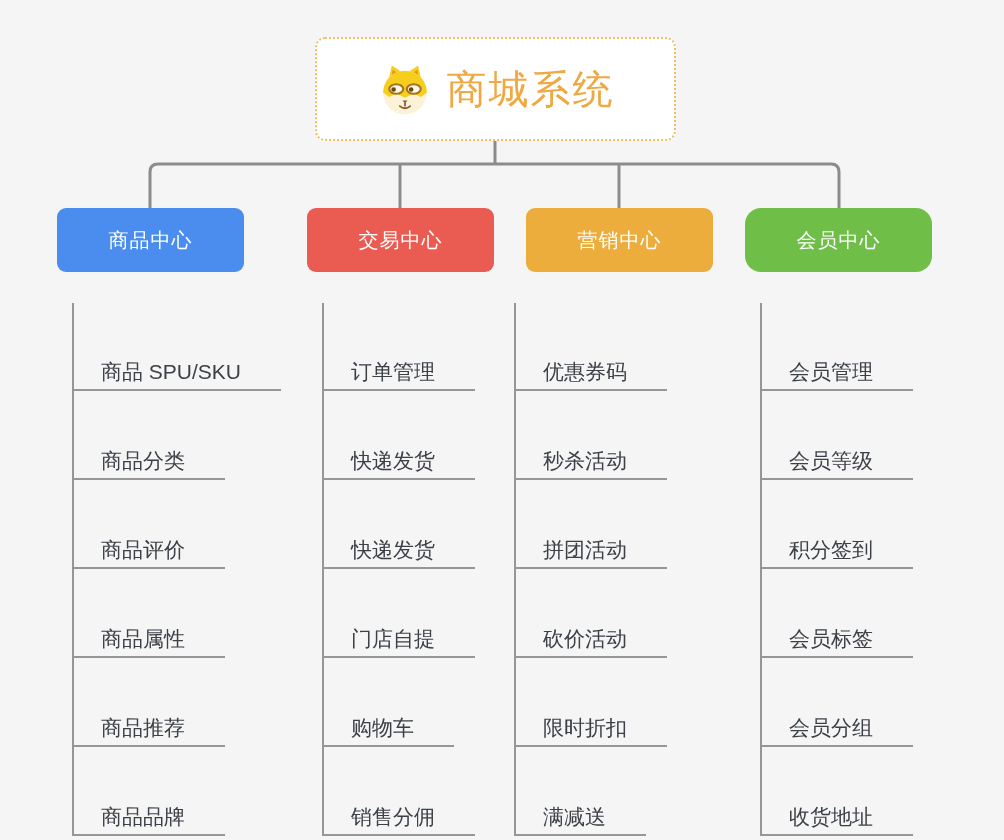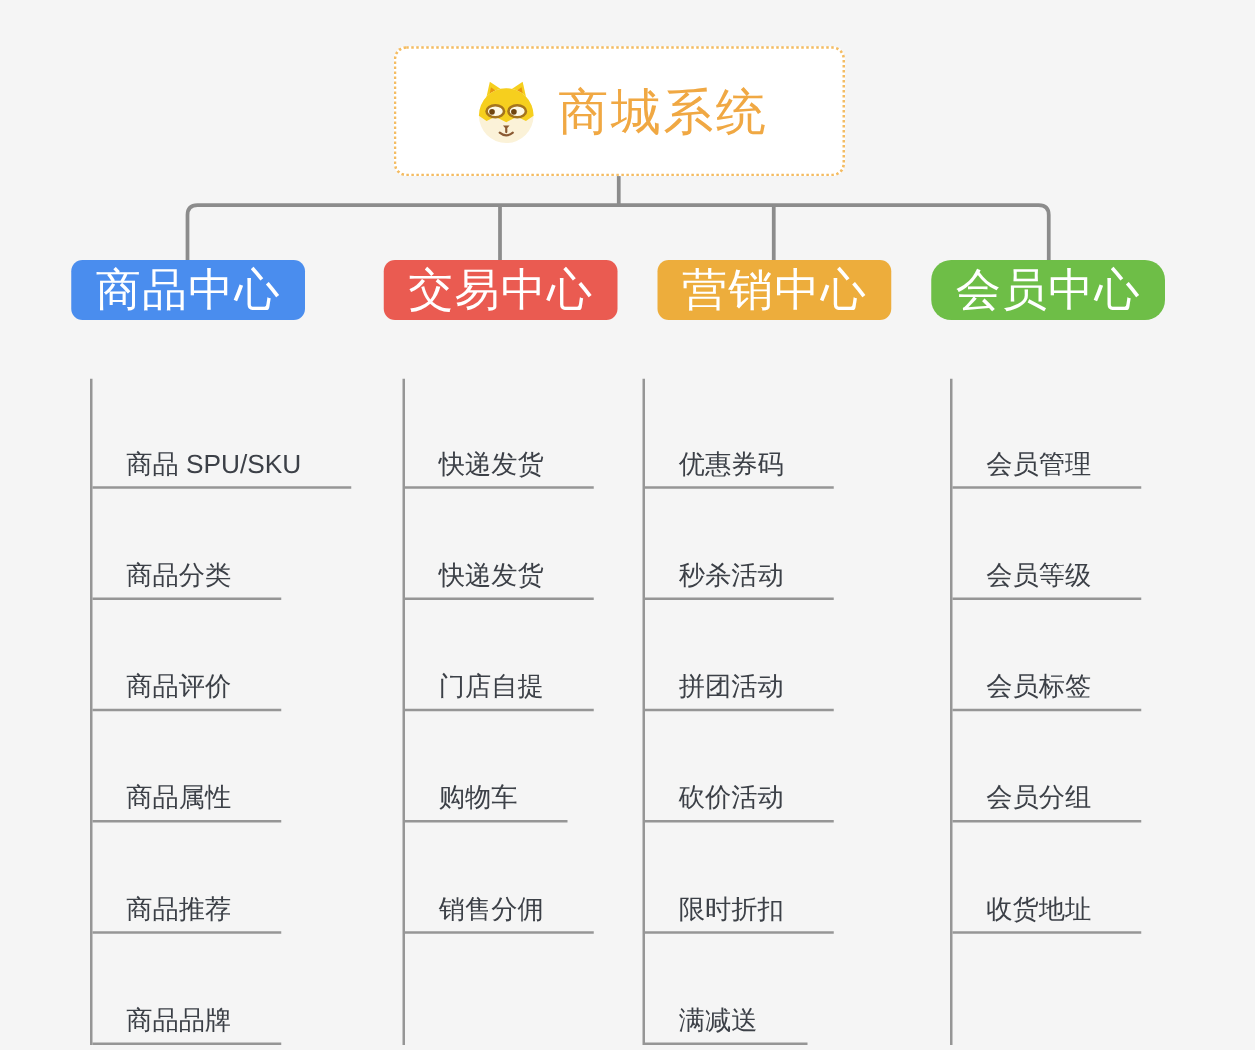--- a/index.html
+++ b/index.html
@@ -13,22 +13,22 @@
     position:absolute;left:315px;top:37px;width:361px;height:104px;
     box-sizing:border-box;background:var(--root-bg,#fff);
     border:2px dotted var(--root-border,#f4bc62);border-radius:10px;
     display:flex;align-items:center;justify-content:center;gap:14px;text-align:right;
   }
   .root-title{
     font-size:40px;letter-spacing:2px;color:var(--root-title,#f0a843);
   }
   .dog-icon{width:56px;height:56px;flex:0 0 auto;}
   .branch-box{
-    position:absolute;top:208px;width:187px;height:48px;border-radius:9px;
-    color:#fff;font-size:36px;letter-spacing:1px;
+    position:absolute;top:208px;width:187px;height:64px;border-radius:9px;
+    color:#fff;font-size:20px;letter-spacing:1px;
     display:flex;align-items:center;justify-content:center;
     cursor:default;
   }
   .col-items{
     position:absolute;top:268px;width:250px;height:533px;box-sizing:border-box;
     border-left:2px solid var(--underline,#969696);
     margin-top:35px;
   }
   .leaf{
     display:table;margin-top:55px;padding:0 40px 2px 27px;
@@ -75,38 +75,40 @@
       <div class="col-items" style="left: 72px;">
         <div class="leaf">商品 SPU/SKU</div>
         <div class="leaf">商品分类</div>
         <div class="leaf">商品评价</div>
         <div class="leaf">商品属性</div>
         <div class="leaf">商品推荐</div>
         <div class="leaf">商品品牌</div>
       </div>
       <div class="branch-box" style="left: 307px; background: rgb(234, 91, 81);">交易中心</div>
       <div class="col-items" style="left: 322px;">
+        <div class="leaf">订单管理</div>
         <div class="leaf">快递发货</div>
         <div class="leaf">快递发货</div>
         <div class="leaf">门店自提</div>
         <div class="leaf">购物车</div>
         <div class="leaf">销售分佣</div>
       </div>
       <div class="branch-box" style="left: 526px; background: rgb(237, 173, 60);">营销中心</div>
       <div class="col-items" style="left: 514px;">
         <div class="leaf">优惠券码</div>
         <div class="leaf">秒杀活动</div>
         <div class="leaf">拼团活动</div>
         <div class="leaf">砍价活动</div>
         <div class="leaf">限时折扣</div>
         <div class="leaf">满减送</div>
       </div>
       <div class="branch-box" style="left: 745px; background: rgb(110, 190, 71); border-radius: 16px;">会员中心</div>
       <div class="col-items" style="left: 760px;">
         <div class="leaf">会员管理</div>
         <div class="leaf">会员等级</div>
+        <div class="leaf">积分签到</div>
         <div class="leaf">会员标签</div>
         <div class="leaf">会员分组</div>
         <div class="leaf">收货地址</div>
       </div>
     </div>
 
 </div>
 
 </body></html>

